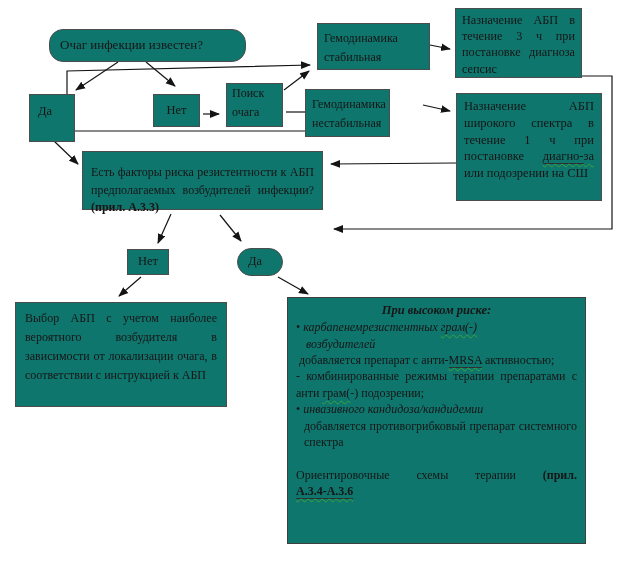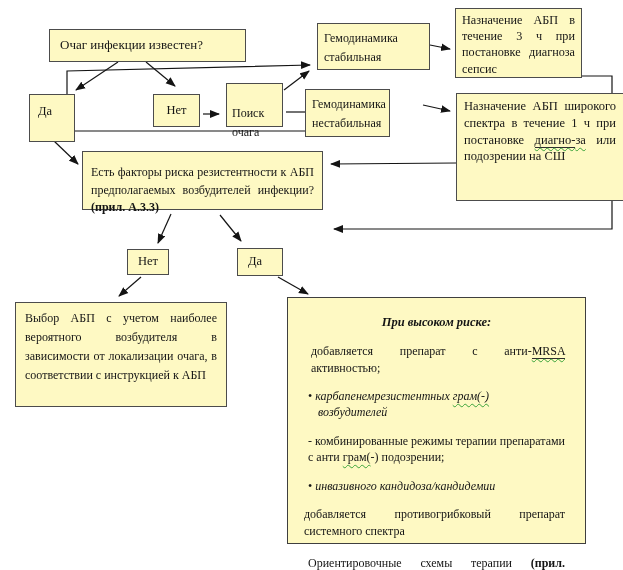--- a/index.html
+++ b/index.html
@@ -3,33 +3,33 @@
 <meta charset="utf-8">
 <style>
   html,body { margin:0; padding:0; background:#fff; }
   .stage {
     position:relative; width:623px; height:570px; background:#fff;
     font-family:"Liberation Serif","DejaVu Serif",serif; color:#111;
     overflow:hidden;
   }
   .overlay { position:absolute; left:0; top:0; width:623px; height:570px; pointer-events:none; }
   .bx {
-    position:absolute; box-sizing:border-box; background:#fef9c3;
+    position:absolute; box-sizing:border-box; background:#0f766e;
     border:1px solid #4c4c4c; font-size:12px; line-height:1.4; color:#151515;
   }
-  .vc { display:flex; align-items:center; }           
+  .vc { display:flex; align-items:center;border-radius:14px; }           
   .cc { display:flex; align-items:center; justify-content:center; }
   .just { text-align:justify; }
   .b { font-weight:bold; }
   .i { font-style:italic; }
   .su { border-bottom:1px solid #2e2e2e; }            
   .wv { text-decoration:underline; text-decoration-style:wavy;
         text-decoration-color:#3aa33a; text-decoration-thickness:1px;
         text-underline-offset:3px; }
-  .p { margin:12px; }
+  .p { margin:0; }
   .title-line { text-align:center; font-weight:bold; font-style:italic; font-size:12.5px; }
   .footer-p { text-align:justify; text-align-last:justify; margin-top:16px; }
 </style>
 </head>
 <body>
 
 <div class="stage">
 
   <svg class="overlay" viewBox="0 0 623 570">
     <defs>
@@ -62,37 +62,37 @@
   </div>
 
   <div class="bx" style="left:29px; top:94px; width:46px; height:48px; padding:8px 0 0 8px; font-size:12.5px;">
     <span>Да</span>
   </div>
 
   <div class="bx cc" style="left:153px; top:94px; width:47px; height:33px; font-size:12.5px;">
     <span>Нет</span>
   </div>
 
-  <div class="bx" style="left:226px; top:83px; width:57px; height:44px; padding:20px 2px 0 5px; line-height:1.55;">
+  <div class="bx" style="left:226px; top:83px; width:57px; height:44px; padding:0 2px 0 5px; line-height:1.55;">
     <span>Поиск очага</span>
   </div>
 
   <div class="bx" style="left:317px; top:23px; width:113px; height:47px; padding:5px 4px 0 6px; line-height:1.55;">
     <span>Гемодинамика стабильная</span>
   </div>
 
   <div class="bx" style="left:305px; top:89px; width:85px; height:48px; padding:5px 3px 0 6px; line-height:1.55;">
     <span>Гемодинамика нестабильная</span>
   </div>
 
   <div class="bx just" style="left:455px; top:8px; width:127px; height:70px; padding:3px 6px; line-height:1.33; font-size:12.2px;">
     <span>Назначение АБП в течение 3 ч при постановке диагноза сепсис</span>
   </div>
 
-  <div class="bx just" style="left:456px; top:93px; width:168px; height:108px; padding:4px 7px; line-height:1.34; font-size:12.5px;">
+  <div class="bx just" style="left:456px; top:93px; width:146px; height:108px; padding:4px 7px; line-height:1.34; font-size:12.5px;">
     <span>Назначение АБП широкого спектра в течение 1 ч при постановке </span><span class="su wv">диагно-</span><span class="wv">за</span><span> или подозрении на СШ</span>
   </div>
 
   <div class="bx just" style="left:82px; top:151px; width:241px; height:59px; padding:12px 8px; line-height:1.46;">
     <span>Есть факторы риска резистентности к АБП предполагаемых возбудителей инфекции? </span><span class="b">(прил. А.3.3)</span>
   </div>
 
   <div class="bx cc" style="left:127px; top:249px; width:42px; height:26px; font-size:12.5px;">
     <span>Нет</span>
   </div>
@@ -103,27 +103,27 @@
 
   <div class="bx just" style="left:15px; top:302px; width:212px; height:105px; padding:6px 9px; line-height:1.58;">
     <span>Выбор АБП с учетом наиболее вероятного возбудителя в зависимости от локализации очага, в соответствии с инструкцией к АБП</span>
   </div>
 
   <div class="bx" style="left:287px; top:297px; width:299px; height:247px; padding:4px 8px 0 8px; line-height:1.37; border-color:#3f3f3f;">
 
     <div class="p title-line">При высоком риске:</div>
 
 
-    <div class="p just" style="padding-left:3px;">
-      <span>добавляется препарат с анти-</span><span class="su wv">MRSA</span><span> активностью;</span>
-    </div>
-
     <div class="p">
       <span>• </span><span class="i">карбапенемрезистентных </span><span class="i wv">грам(-)</span><br>
       <span class="i" style="margin-left:10px;">возбудителей</span>
+    </div>
+
+    <div class="p just" style="padding-left:3px;">
+      <span>добавляется препарат с анти-</span><span class="su wv">MRSA</span><span> активностью;</span>
     </div>
 
     <div class="p just">
       <span>- комбинированные режимы терапии препаратами с анти </span><span class="wv">грам(</span><span>-) подозрении;</span>
     </div>
 
     <div class="p">
       <span>• </span><span class="i">инвазивного кандидоза/кандидемии</span>
     </div>
 

